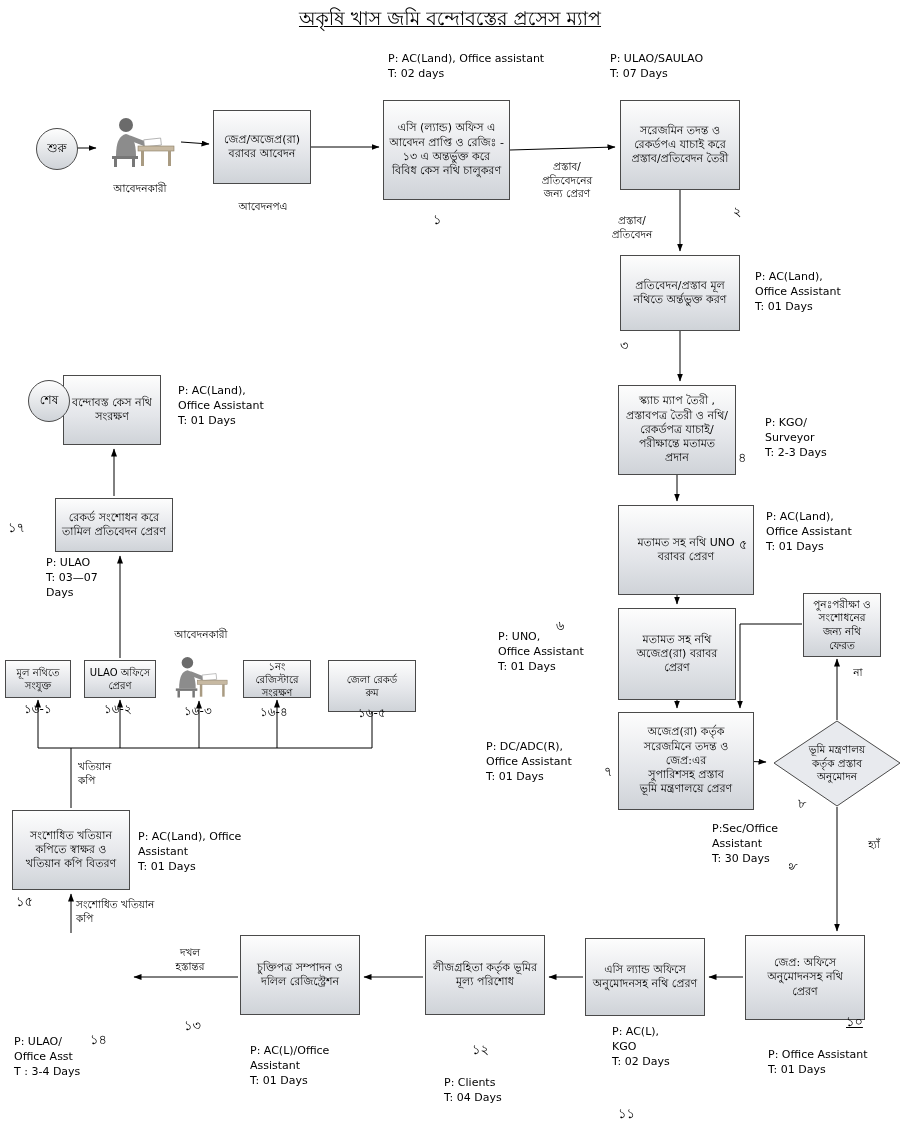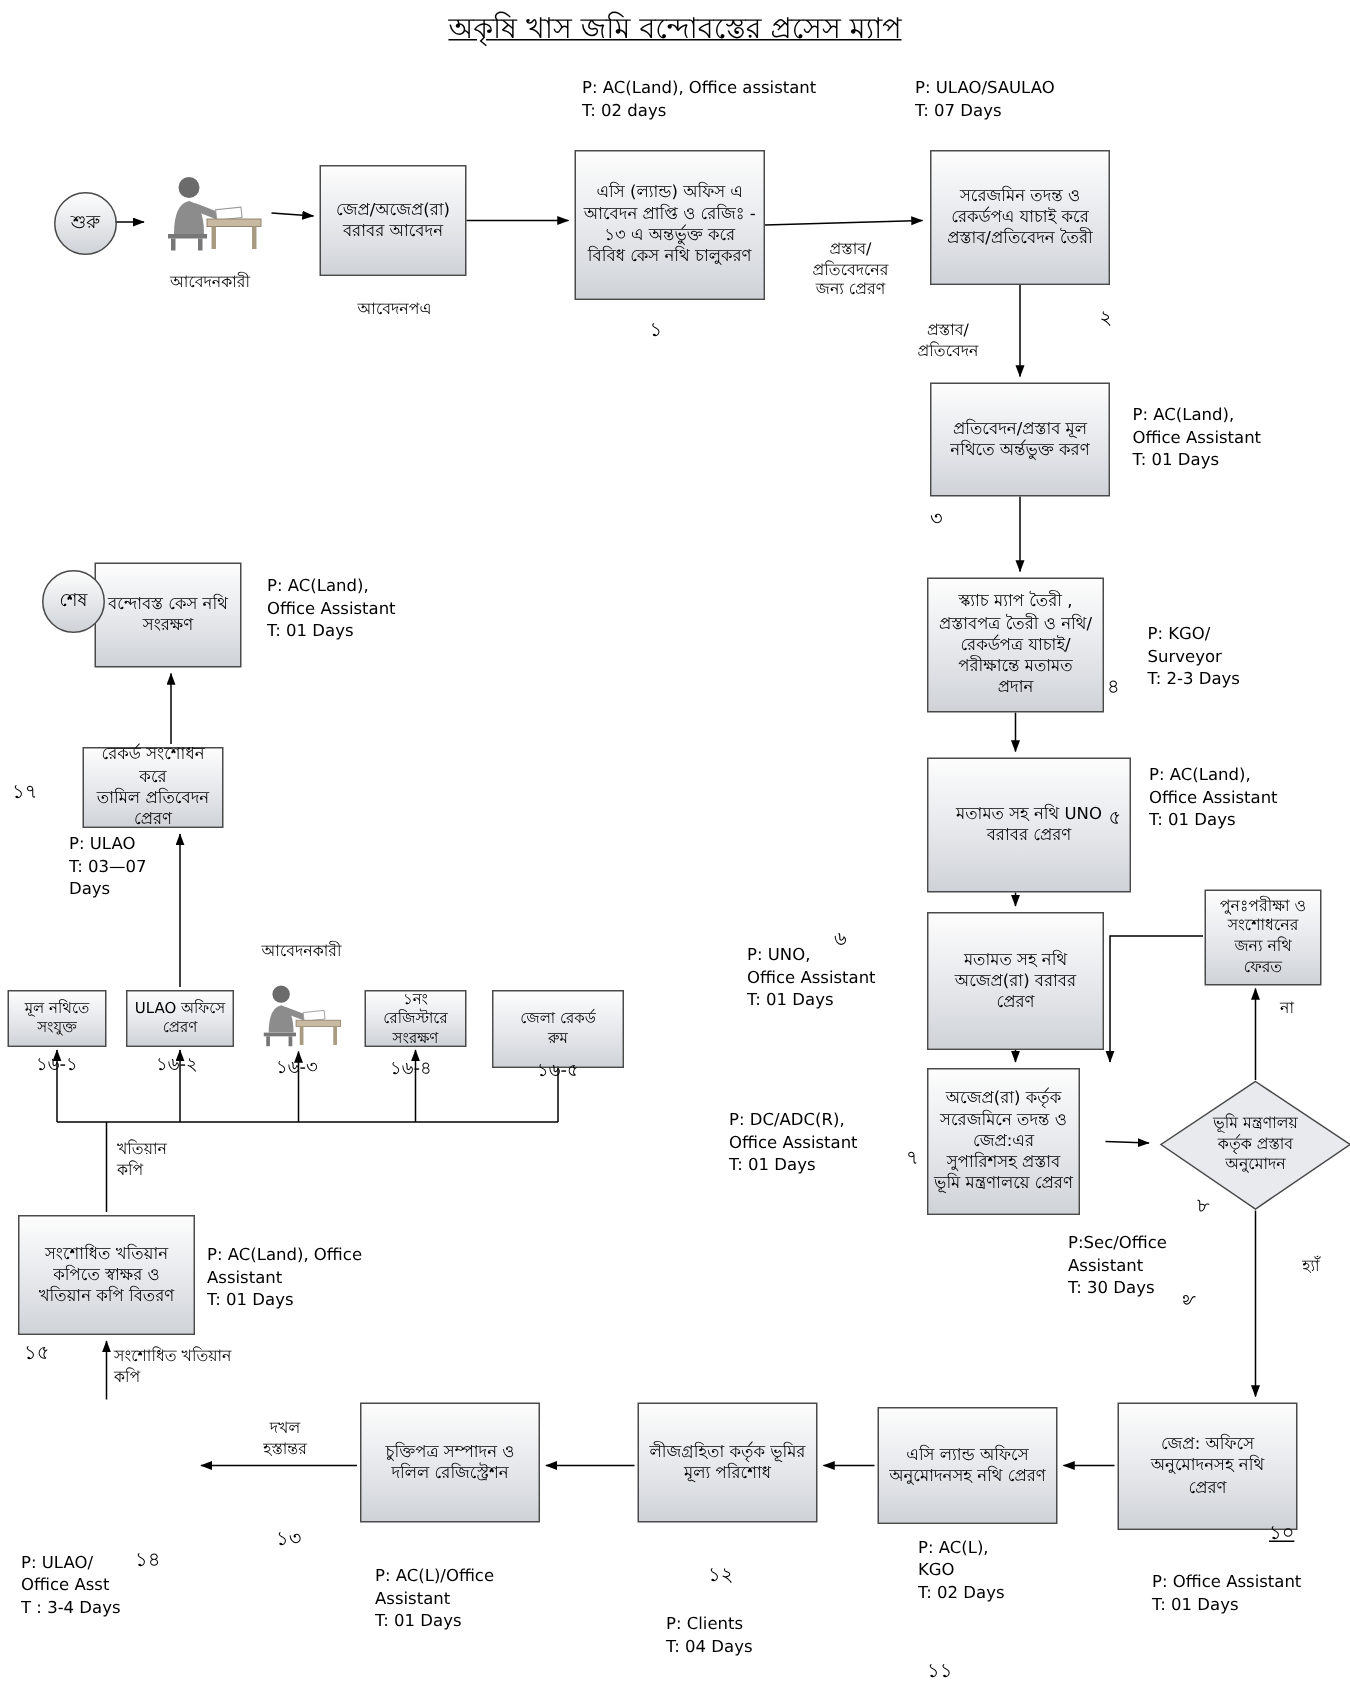--- a/index.html
+++ b/index.html
@@ -147,21 +147,21 @@
 T:  01 Days</div>
 
   <div class="box" style="left:618px;top:608px;width:118px;height:92px;">মতামত সহ নথি
 অজেপ্র(রা) বরাবর
 প্রেরণ</div>
   <div class="num" style="left:556px;top:616px;">৬</div>
   <div class="annot" style="left:498px;top:630px;width:115px;">P:  UNO,
 Office Assistant
 T:  01 Days</div>
 
-  <div class="box" style="left:618px;top:712px;width:102px;height:98px;">অজেপ্র(রা) কর্তৃক
+  <div class="box" style="left:618px;top:712px;width:136px;height:98px;">অজেপ্র(রা) কর্তৃক
 সরেজমিনে তদন্ত ও
 জেপ্র:এর
 সুপারিশসহ প্রস্তাব
 ভূমি মন্ত্রণালয়ে প্রেরণ</div>
   <div class="num" style="left:604px;top:762px;">৭</div>
   <div class="annot" style="left:486px;top:740px;width:118px;">P:  DC/ADC(R),
 Office Assistant
 T:  01 Days</div>
 
   <div class="box" style="left:803px;top:593px;width:78px;height:64px;font-size:10.5px;">পুনঃপরীক্ষা ও
@@ -257,21 +257,21 @@
   <div class="num" style="left:184px;top:702px;font-size:12px;">১৬-৩</div>
 
   <div class="box" style="left:243px;top:660px;width:68px;height:38px;font-size:10px;">১নং রেজিস্টারে
 সংরক্ষণ</div>
   <div class="num" style="left:260px;top:703px;font-size:12px;">১৬-৪</div>
 
   <div class="box" style="left:328px;top:660px;width:88px;height:52px;font-size:10px;">জেলা রেকর্ড
 রুম</div>
   <div class="num" style="left:358px;top:704px;font-size:12px;">১৬-৫</div>
 
-  <div class="box" style="left:55px;top:498px;width:94px;height:54px;">রেকর্ড সংশোধন করে
+  <div class="box" style="left:55px;top:498px;width:118px;height:54px;">রেকর্ড সংশোধন করে
 তামিল প্রতিবেদন প্রেরণ</div>
   <div class="num" style="left:8px;top:518px;">১৭</div>
   <div class="annot" style="left:46px;top:556px;width:70px;">P: ULAO
 T: 03—07
 Days</div>
 
   <div class="box" style="left:63px;top:375px;width:98px;height:70px;">বন্দোবস্ত কেস নথি
 সংরক্ষণ</div>
   <div class="annot" style="left:178px;top:384px;width:130px;">P:  AC(Land),
 Office Assistant

